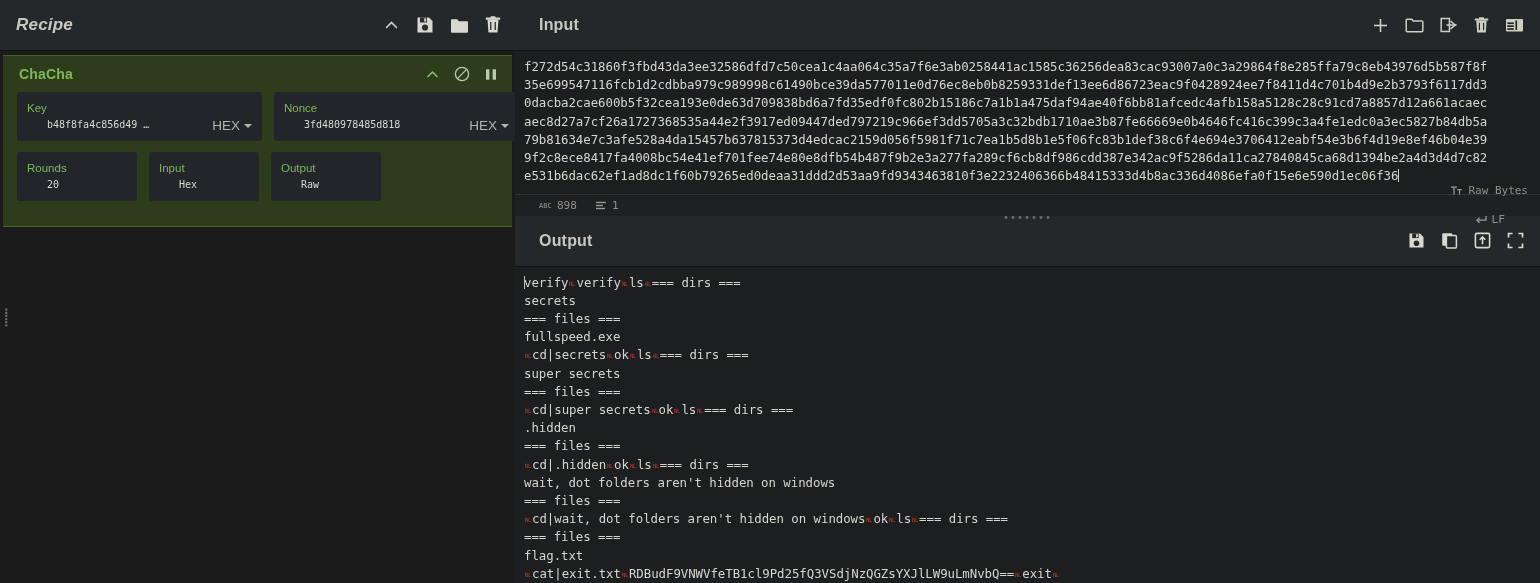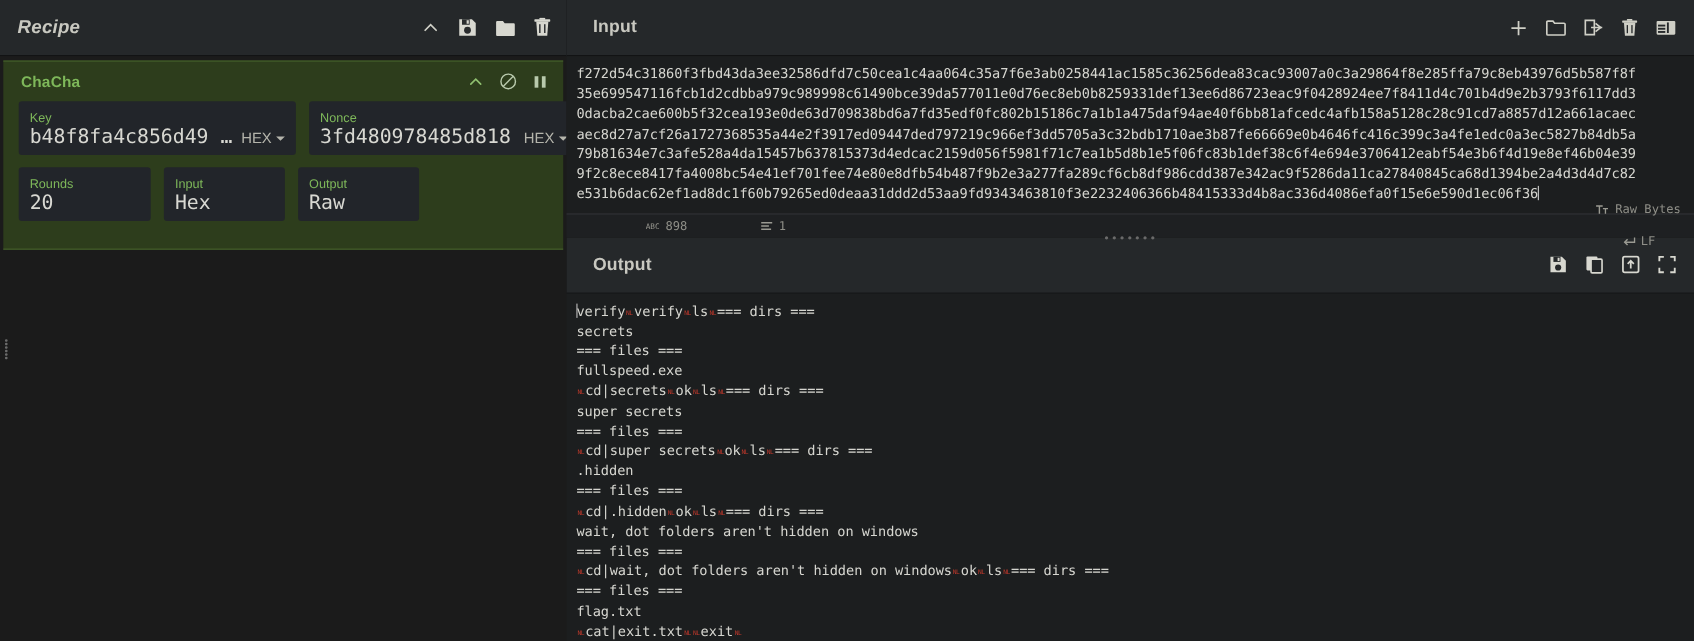--- a/index.html
+++ b/index.html
@@ -58,22 +58,22 @@
     border-radius: 3px;
     padding: 5px 10px 7px 10px;
     display: flex; align-items: flex-end;
     position: relative;
     min-height: 49px;
   }
   .arg .labeled { flex: 1; display: flex; flex-direction: column; justify-content: flex-end; overflow:hidden;}
   .arg-label { font-size: 11.5px; color: #7eb85a; line-height: 14px; margin-bottom: 1px; }
   .arg-value {
     font-family: "DejaVu Sans Mono", monospace;
-    font-size: 18px; color: #d8d8d2; line-height: 18px;
-    white-space: nowrap; overflow: hidden; text-overflow: clip;
+    font-size: 10px; color: #d8d8d2; line-height: 18px;
+    white-space: nowrap; overflow: hidden; text-overflow: clip; margin-left: 20px;
   }
   .hexdrop {
     font-size: 13.5px; color: #b5b5ac; padding-left: 8px; padding-bottom: 1px;
     white-space: nowrap; cursor: pointer; display:flex; align-items:flex-end; gap:4px;
   }
   .caret-dn { width:0;height:0;border-left:4px solid transparent;border-right:4px solid transparent;border-top:4px solid #b5b5ac; margin-bottom:5px;}
   .arg-key { flex: 0 0 245px; }
   .arg-nonce { flex: 0 0 245px; }
   .arg-counter { flex: 0 0 131px; }
   .arg-rounds { flex: 0 0 120px; }
@@ -125,21 +125,21 @@
     height: 22px; min-height:22px; background: #1e2022;
     border-top: 1px solid #303336;
     display:flex; align-items:center;
     padding: 0 12px 0 24px;
     color:#8f8f88; font-size:11px;
     font-family: "DejaVu Sans Mono", monospace;
     position: relative;
   }
   .sb-group { display:flex; align-items:center; gap:5px; margin-right:18px; }
   .sb-right { margin-left:auto; display:flex; align-items:center; gap:16px;flex-direction:column; }
-  .sb-icon { color:#9a9a92; display:flex; align-items:center;margin-left:48px; }
+  .sb-icon { color:#9a9a92; display:flex; align-items:center; }
   .hsplit-dots {
     position:absolute; left:50%; transform:translateX(-50%); bottom:-6px;
     color:#6a6a6a; font-size:10px; letter-spacing:1px; line-height:8px; cursor:row-resize;
   }
 
   .out-text { color:#d6d6d0; }
   .ctrl {
     color:#c0392b; font-family:"DejaVu Sans Mono", monospace;
     font-size:6.2px; line-height:6px;
     display:inline-block; width:8px; text-align:center;
@@ -400,18 +400,18 @@
 <span class="out-text">=== files ===</span>
 <span class="ctrl"><i>NL</i></span><span class="out-text">cd|super secrets</span><span class="ctrl"><i>NL</i></span><span class="out-text">ok</span><span class="ctrl"><i>NL</i></span><span class="out-text">ls</span><span class="ctrl"><i>NL</i></span><span class="out-text">=== dirs ===</span>
 <span class="out-text">.hidden</span>
 <span class="out-text">=== files ===</span>
 <span class="ctrl"><i>NL</i></span><span class="out-text">cd|.hidden</span><span class="ctrl"><i>NL</i></span><span class="out-text">ok</span><span class="ctrl"><i>NL</i></span><span class="out-text">ls</span><span class="ctrl"><i>NL</i></span><span class="out-text">=== dirs ===</span>
 <span class="out-text">wait, dot folders aren't hidden on windows</span>
 <span class="out-text">=== files ===</span>
 <span class="ctrl"><i>NL</i></span><span class="out-text">cd|wait, dot folders aren't hidden on windows</span><span class="ctrl"><i>NL</i></span><span class="out-text">ok</span><span class="ctrl"><i>NL</i></span><span class="out-text">ls</span><span class="ctrl"><i>NL</i></span><span class="out-text">=== dirs ===</span>
 <span class="out-text">=== files ===</span>
 <span class="out-text">flag.txt</span>
-<span class="ctrl"><i>NL</i></span><span class="out-text">cat|exit.txt</span><span class="ctrl"><i>NL</i></span><span class="ctrl"><i>NL</i></span><span class="out-text">exit</span><span class="ctrl"><i>NL</i></span></div>
+<span class="ctrl"><i>NL</i></span><span class="out-text">cat|exit.txt</span><span class="ctrl"><i>NL</i></span><span class="out-text">RDBudF9VNWVfeTB1cl9Pd25fQ3VSdjNzQGZsYXJlLW9uLmNvbQ==</span><span class="ctrl"><i>NL</i></span><span class="out-text">exit</span><span class="ctrl"><i>NL</i></span></div>
       </div>
     </div>
 
   </div>
 </div>
 
 </body></html>

